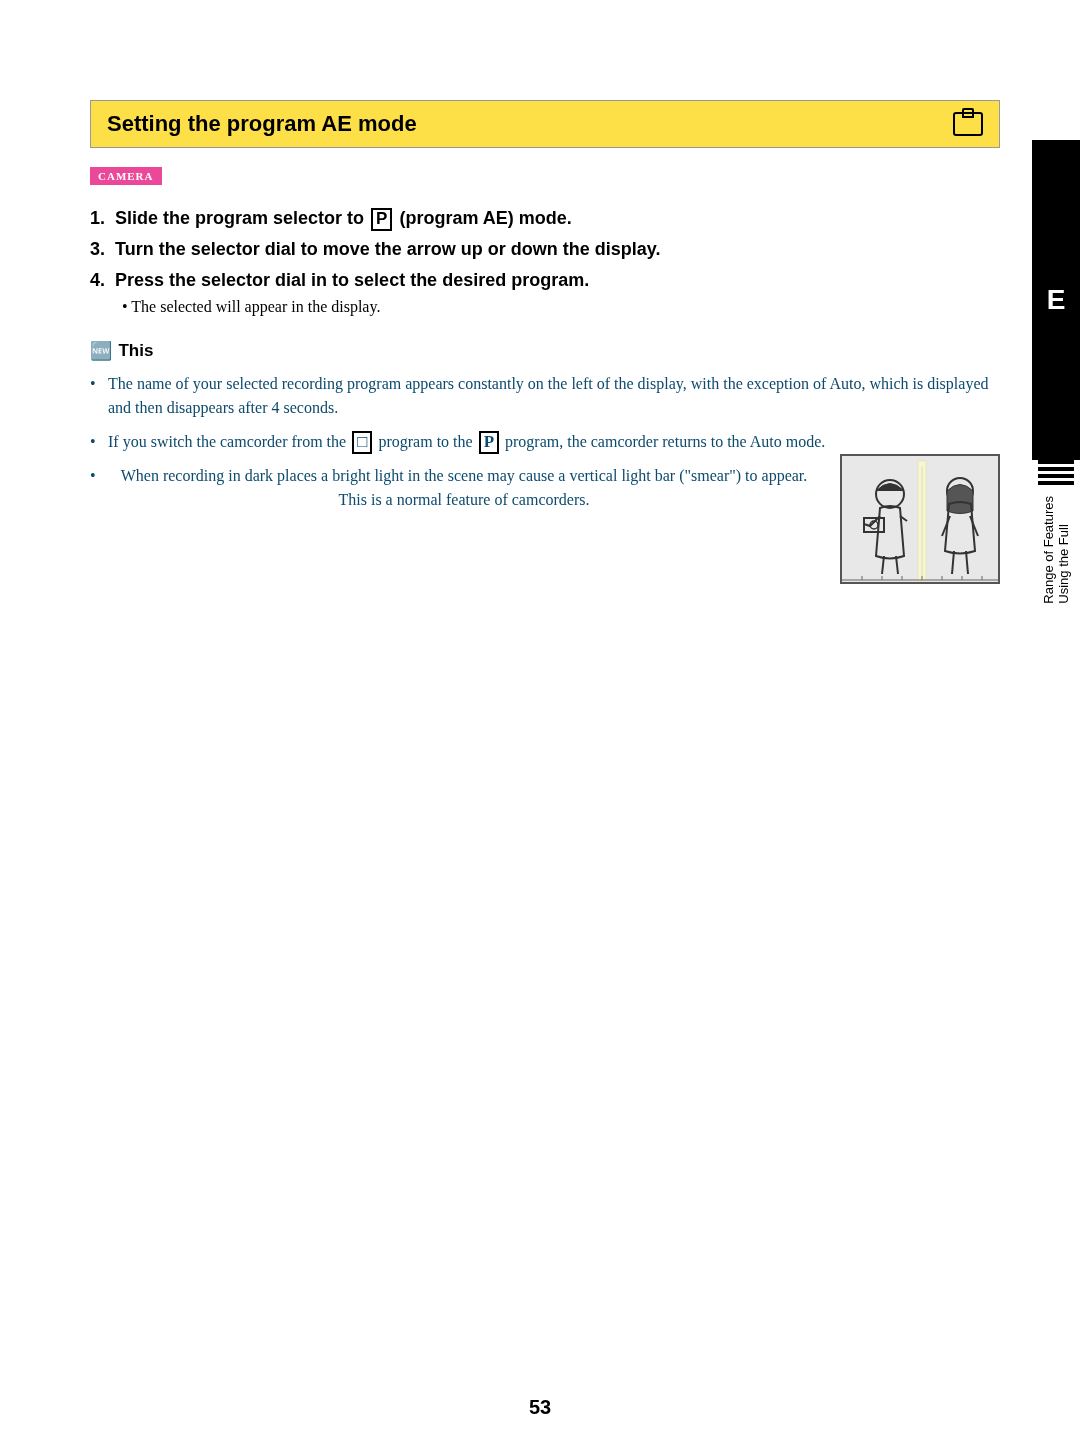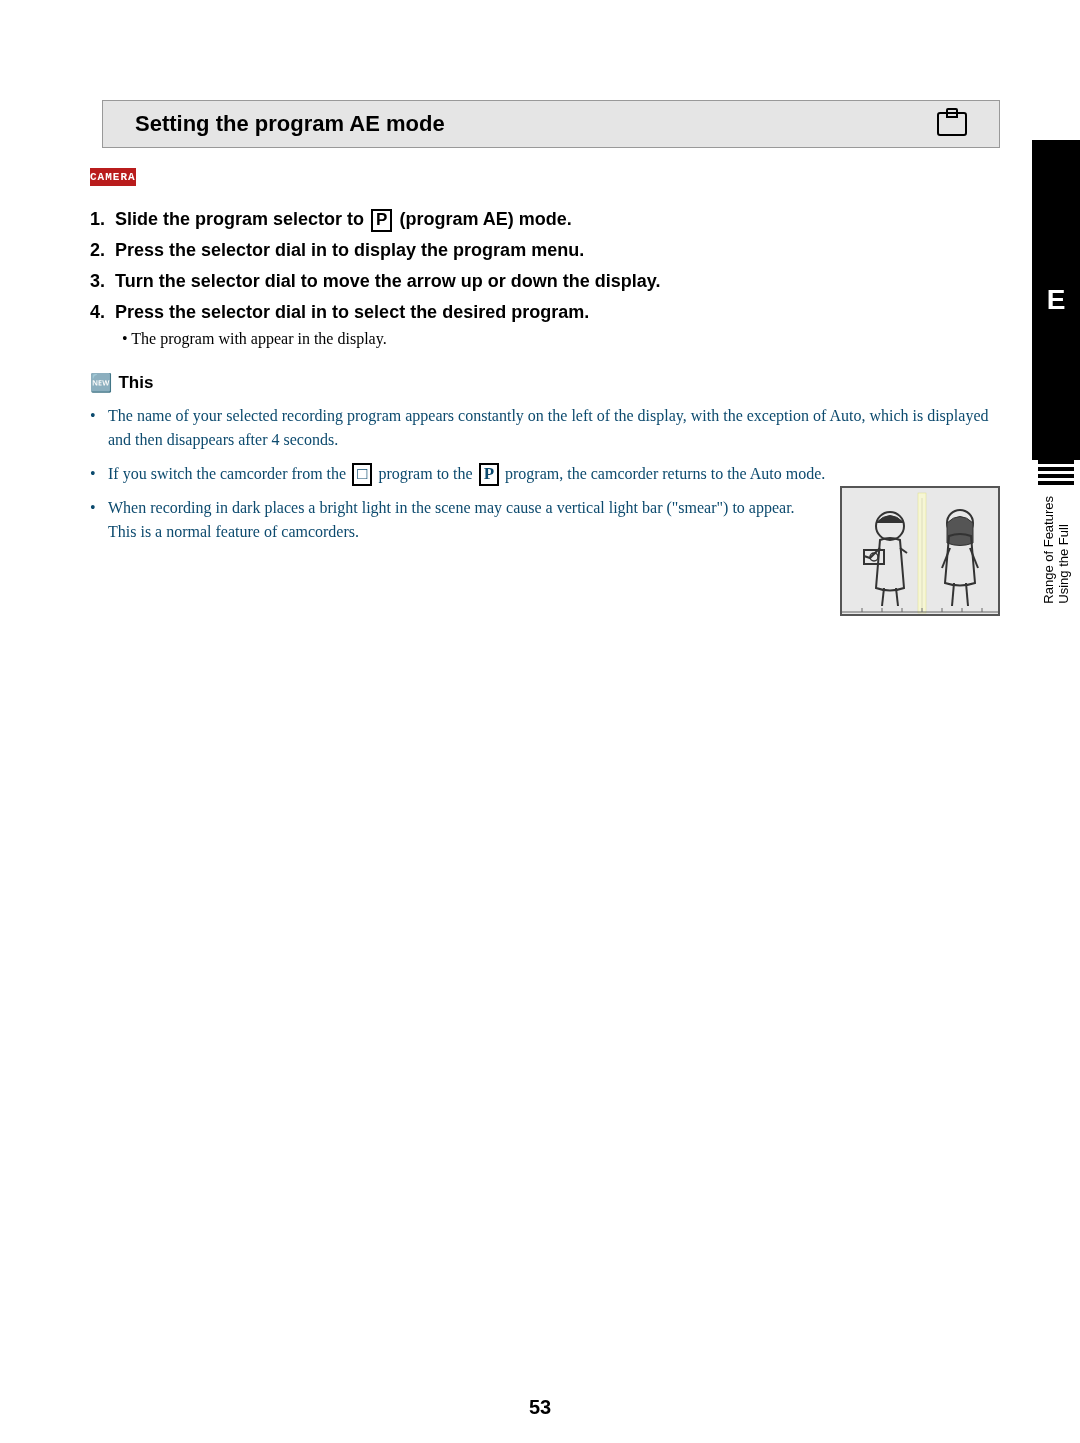--- a/index.html
+++ b/index.html
@@ -76,28 +76,27 @@
     .content {
       position: absolute;
       left: 90px;
       top: 100px;
       right: 80px;
       bottom: 80px;
     }
 
     
     .header-bar {
-      background: #e5e5e5;
-      padding: 10px 32px;
+      background: #fde047;
+      padding: 10px 16px;
       display: flex;
       align-items: center;
       justify-content: space-between;
       margin-bottom: 18px;
       border: 1px solid #999;
-      margin-left: 12px;
     }
 
     .header-title {
       font-size: 22px;
       font-weight: bold;
       font-family: Arial, sans-serif;
       color: #000;
     }
 
     .header-icon {
@@ -117,26 +116,26 @@
       transform: translateX(-50%);
       width: 8px;
       height: 6px;
       border: 2px solid #000;
       border-radius: 2px 2px 0 0;
     }
 
     
     .camera-badge {
       display: inline-block;
-      background: #b91c1c;
+      background: #ec4899;
       color: #fff;
       font-size: 11px;
       font-weight: bold;
-      font-family: Liberation Mono, monospace;
-      padding: 3px 0;
+      font-family: Liberation Serif, serif;
+      padding: 3px 8px;
       letter-spacing: 1px;
       margin-bottom: 20px;
     }
 
     
     .steps {
       margin-bottom: 24px;
     }
 
     .step {
@@ -272,53 +271,50 @@
     
     <div class="camera-badge">CAMERA</div>
 
     
     <div class="steps">
 
       <div class="step">
         1.&nbsp; Slide the program selector to <span class="prog-symbol">P</span> (program AE) mode.
       </div>
 
-      <div class="step">
-        2.&nbsp; Press the selector dial in to display the program menu.
-      </div>
 
       <div class="step">
         3.&nbsp; Turn the selector dial to move the arrow up or down the display.
       </div>
 
       <div class="step">
         4.&nbsp; Press the selector dial in to select the desired program.
       </div>
 
-      <div class="step-bullet">The program with appear in the display.</div>
+      <div class="step-bullet">The selected will appear in the display.</div>
 
     </div>
 
     
     <div>
       <div class="notes-header">
         <span class="notes-icon">🆕</span>
         <span>This</span>
       </div>
 
       <div class="note-item">
         The name of your selected recording program appears constantly on the left of the display, with the exception of Auto, which is displayed and then disappears after 4 seconds.
       </div>
 
 
       <div class="note-item">
         If you switch the camcorder from the <span class="auto-symbol">□</span> program to the <span class="prog-symbol">P</span> program, the camcorder returns to the Auto mode.
       </div>
 
-      <div style="position:relative;">
+      <div style="position:relative;text-align:center;">
         <div class="note-item" style="padding-right:180px;">
           When recording in dark places a bright light in the scene may cause a vertical light bar ("smear") to appear. This is a normal feature of camcorders.
         </div>
 
         <div class="illustration" style="position:absolute; right:0; top:-10px;">
           <svg class="illus-svg" viewBox="0 0 160 130" xmlns="http://www.w3.org/2000/svg">
 
             <rect width="160" height="130" fill="#e8e8e8"></rect>
 
             <line x1="80" y1="10" x2="80" y2="120" stroke="#aaa" stroke-width="1"></line>

